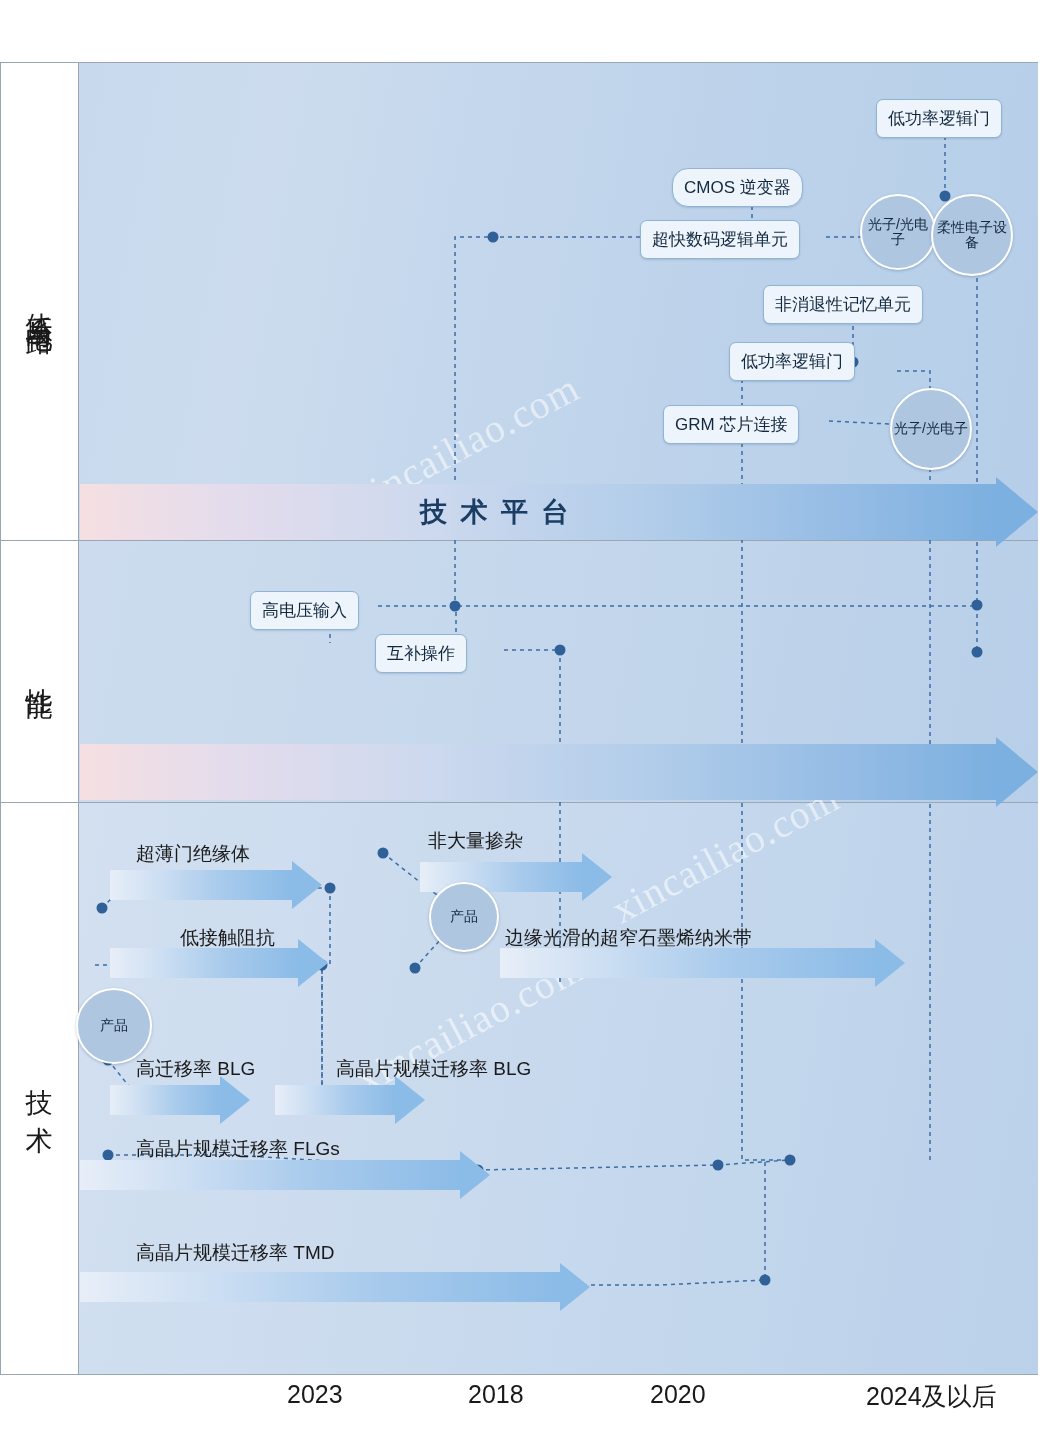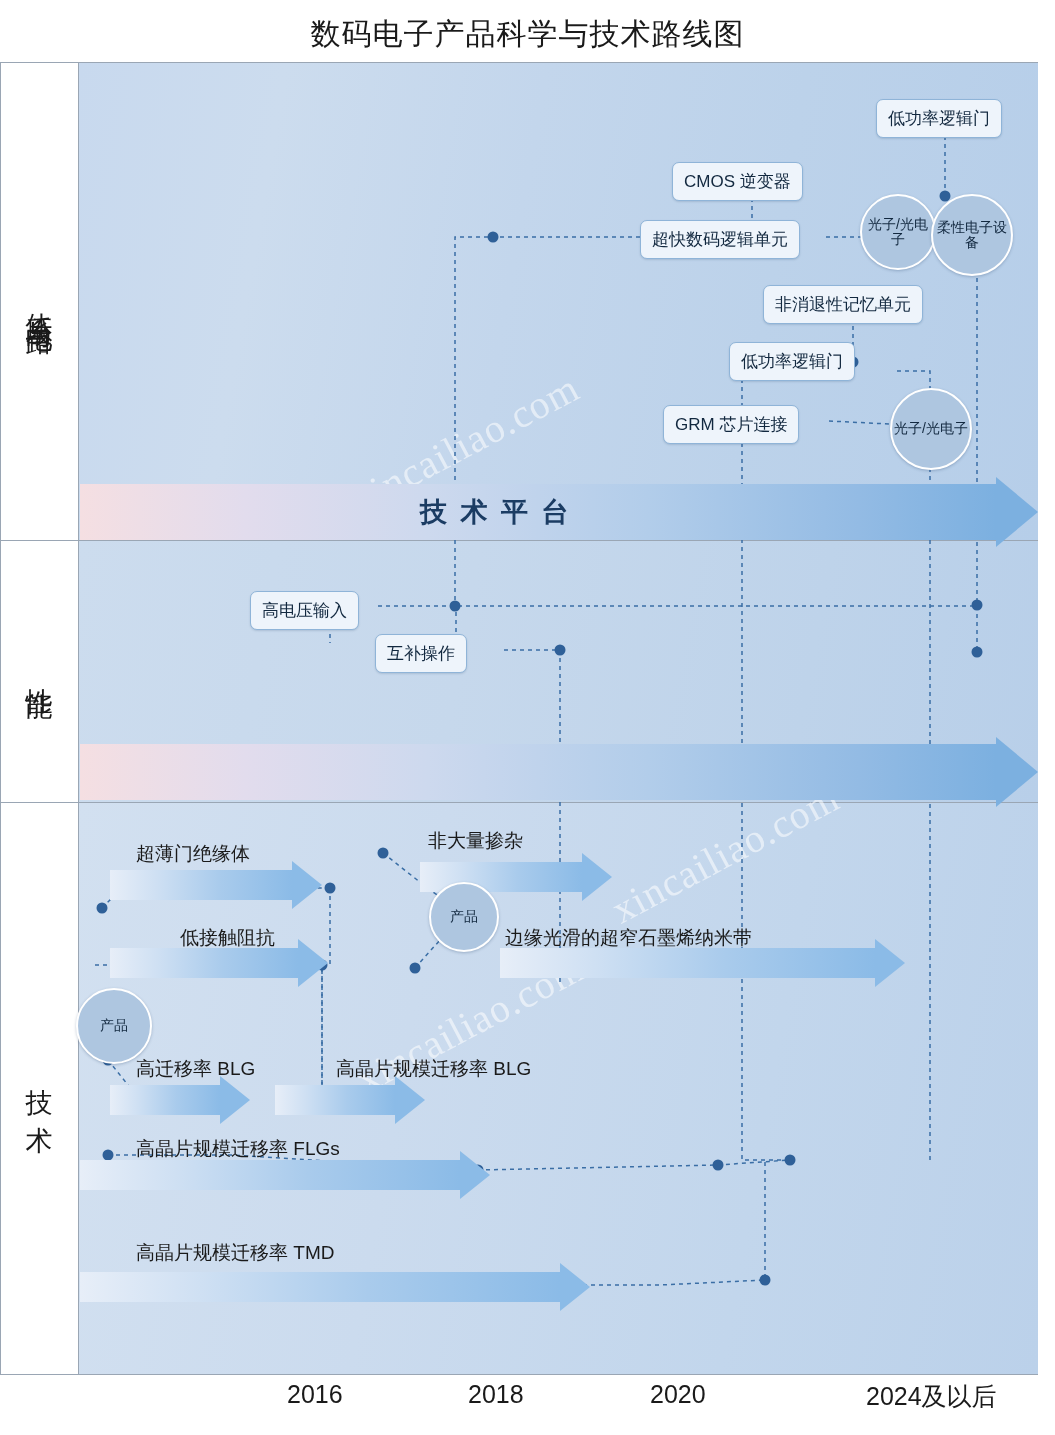--- a/index.html
+++ b/index.html
@@ -197,21 +197,20 @@
     width: 1055px;
     height: 1435px;
     pointer-events: none;
   }
 </style>
 </head>
 <body>
 
 <div id="root">
 
-  <div id="title">数码电子产品科学与技术路线图</div>
 
   <div class="band band-arch"></div>
   <div class="band band-perf"></div>
   <div class="band band-tech"></div>
 
   <div class="hline" style="top:62px;"></div>
   <div class="hline" style="top:540px;"></div>
   <div class="hline" style="top:802px;"></div>
   <div class="hline" style="top:1374px;"></div>
   <div class="vline-left"></div>
@@ -279,21 +278,21 @@
       <circle cx="478" cy="1170" r="5.5"></circle>
       <circle cx="718" cy="1165" r="5.5"></circle>
       <circle cx="790" cy="1160" r="5.5"></circle>
       <circle cx="575" cy="1285" r="5.5"></circle>
       <circle cx="765" cy="1280" r="5.5"></circle>
       <circle cx="930" cy="460" r="5"></circle>
     </g>
   </svg>
 
   <div class="node" style="left:876px;top:99px;">低功率逻辑门</div>
-  <div class="node" style="left:672px;top:162px;">CMOS 逆变器</div>
+  <div class="node" style="left:672px;top:168px;border-radius:16px;">CMOS 逆变器</div>
   <div class="node" style="left:640px;top:220px;">超快数码逻辑单元</div>
   <div class="node" style="left:763px;top:285px;">非消退性记忆单元</div>
   <div class="node" style="left:729px;top:342px;">低功率逻辑门</div>
   <div class="node" style="left:663px;top:405px;">GRM 芯片连接</div>
 
   <div class="circle" style="left:860px;top:194px;width:72px;height:72px;">光子/光电子</div>
   <div class="circle" style="left:931px;top:194px;width:78px;height:78px;">柔性电子设备</div>
   <div class="circle" style="left:890px;top:388px;width:78px;height:78px;">光子/光电子</div>
 
   <div class="bigarrow-wrap" style="left:80px;top:484px;width:822px;">
@@ -355,18 +354,18 @@
   <div class="tarrow" style="left:80px;top:1272px;width:510px;">
     <div class="body" style="width:480px;"></div>
     <div class="head" style="left:480px;"></div>
   </div>
   <div class="tarrow-label" style="left:136px;top:1240px;">高晶片规模迁移率 TMD</div>
 
   <div class="circle" style="left:76px;top:988px;width:72px;height:72px;">产品</div>
   <div class="circle" style="left:429px;top:882px;width:66px;height:66px;">产品</div>
 
 
-  <div class="axis-label" style="left:287px;">2016</div>
+  <div class="axis-label" style="left:287px;">2023</div>
   <div class="axis-label" style="left:468px;">2018</div>
   <div class="axis-label" style="left:650px;">2020</div>
   <div class="axis-label" style="left:866px;">2024及以后</div>
 
 </div>
 
 </body></html>

